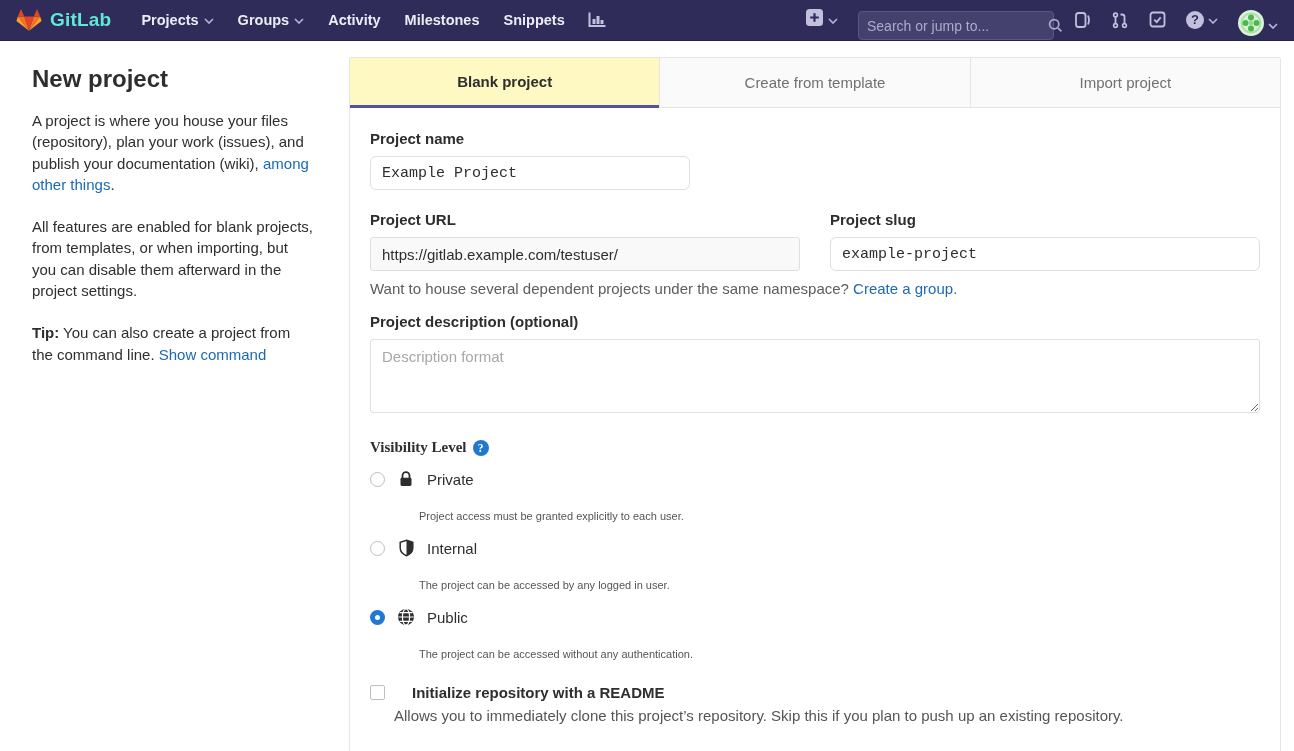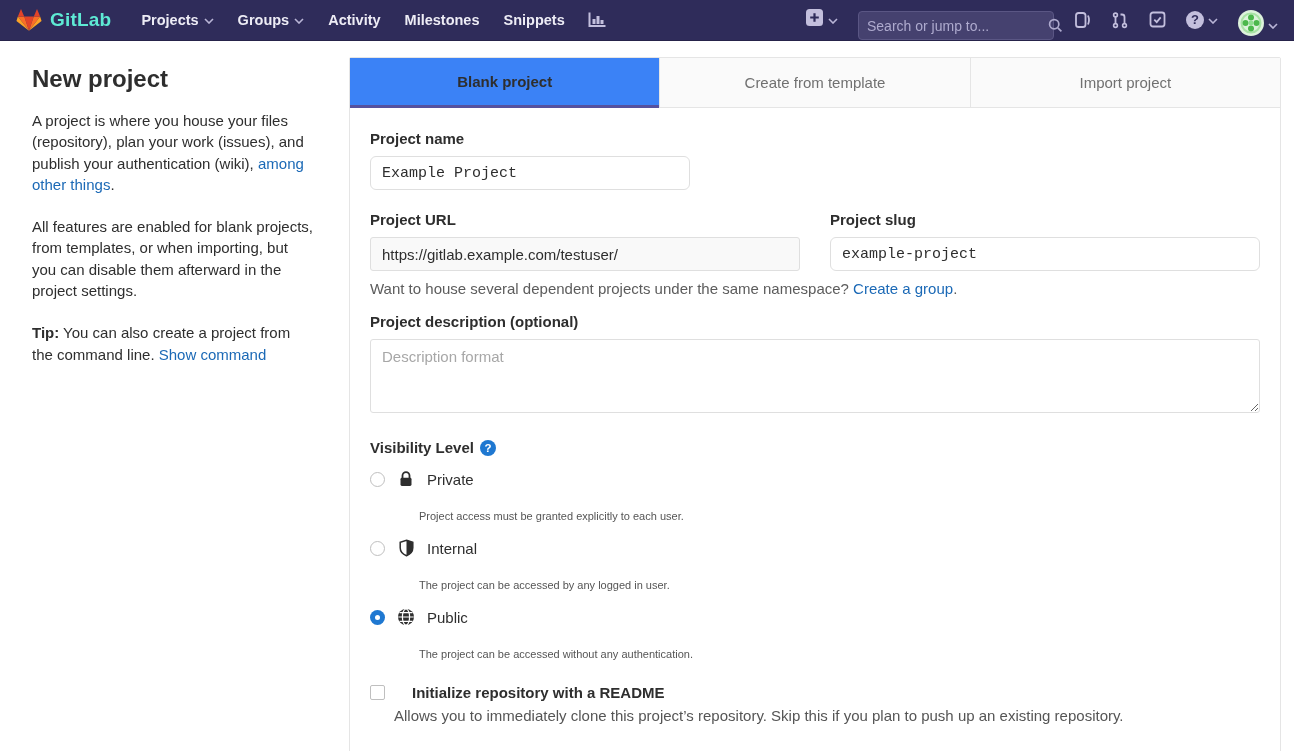--- a/index.html
+++ b/index.html
@@ -54,21 +54,21 @@
 
   
   .tabs { display: flex; height: 50px; }
   .tab {
     flex: 1; display: flex; align-items: center; justify-content: center;
     font-size: 15px; cursor: pointer; background: #fafafa; color: #707070;
     border-bottom: 1px solid #e5e5e5; border-left: 1px solid #e5e5e5;
   }
   .tab:first-child { border-left: none; }
   .tab.active {
-    background: #3b82f6; color: #2e2e2e; font-weight: 700;
+    background: #fef9c3; color: #2e2e2e; font-weight: 700;
     border-bottom: 3px solid #56519e;
   }
 
   
   .form { padding: 22px 20px 16px 20px; }
   .field-label { font-size: 15px; font-weight: 700; margin-bottom: 9px; display: block; }
   .text-input {
     height: 34px; border: 1px solid #dfdfdf; border-radius: 6px; padding: 0 11px;
     font-size: 15px; color: #2e2e2e; font-family: Liberation Mono, monospace;
     outline: none; background: #fff; width: 100%;
@@ -84,21 +84,21 @@
   .hint { font-size: 15px; color: #5c5c5c; margin-top: 9px; }
   .desc-group { margin-top: 16px; }
   textarea.desc-area {
     width: 100%; height: 74px; border: 1px solid #dfdfdf; border-radius: 3px;
     padding: 8px 11px; font-size: 15px; color: #2e2e2e; outline: none;
     font-family: "Liberation Sans", sans-serif; resize: both;
   }
   textarea.desc-area::placeholder { color: #a7a7a7; }
 
   .visibility-group { margin-top: 22px; }
-  .vis-label { display: flex; align-items: center; gap: 6px; margin-bottom: 14px; }
+  .vis-label { display: flex; align-items: center; gap: 6px; margin-bottom: 14px; font-family: Liberation Serif, serif; }
   .vis-label .lbl { font-size: 15px; font-weight: 700; }
   .blue-help {
     width: 16px; height: 16px; border-radius: 50%; background: #1f78d1; color: #fff;
     font-size: 11.5px; font-weight: 700; display: inline-flex; align-items: center;
     justify-content: center; cursor: pointer;
   }
   .vis-option { margin-bottom: 17px; }
   .vis-row { display: flex; align-items: center; gap: 11px; }
   .radio {
     width: 15px; height: 15px; border-radius: 50%; border: 1px solid #bfbfbf;
@@ -256,21 +256,21 @@
           </svg>
       </span>
     </div>
   </div>
 </div>
 
 <div class="main">
 
   <div class="left-col">
     <h1 class="page-title">New project</h1>
-    <p><span>A project is where you house your files (repository), plan your work (issues), and publish your authentication (wiki), </span><a class="link">among other things</a><span>.</span></p>
+    <p><span>A project is where you house your files (repository), plan your work (issues), and publish your documentation (wiki), </span><a class="link">among other things</a><span>.</span></p>
     <p>All features are enabled for blank projects, from templates, or when importing, but you can disable them afterward in the project settings.</p>
     <p><b>Tip:</b><span> You can also create a project from the command line. </span><a class="link">Show command</a></p>
   </div>
 
   <div class="panel-col">
     <div class="panel">
       <div class="tabs">
         <div class="tab active">Blank project</div>
         <div class="tab">Create from template</div>
         <div class="tab">Import project</div>

